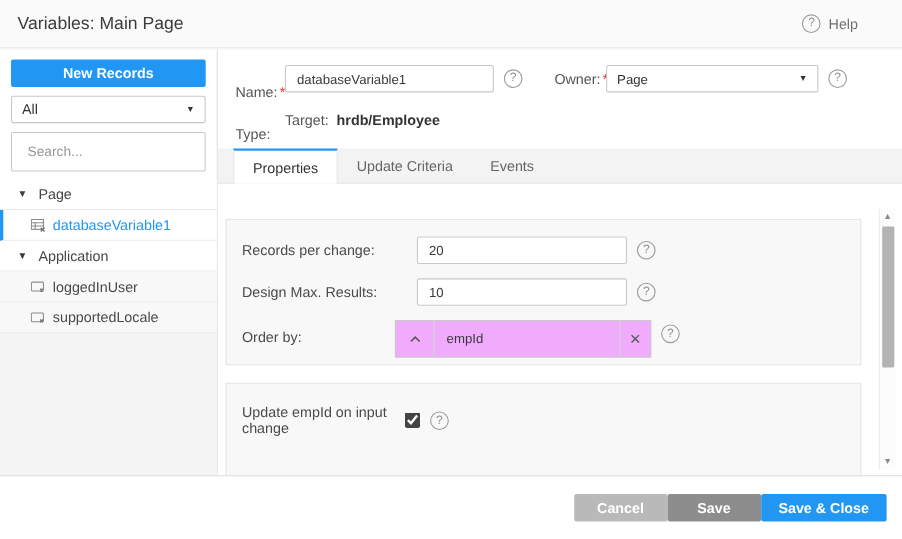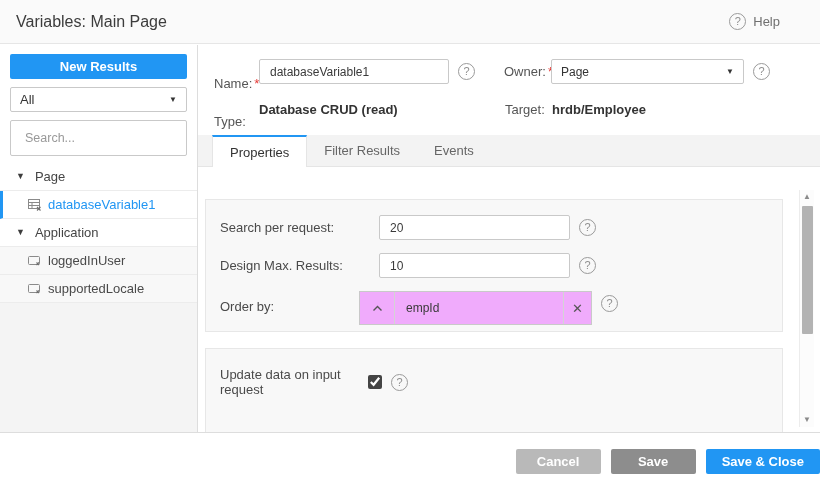--- a/index.html
+++ b/index.html
@@ -102,21 +102,21 @@
   
   .scrollbar { position:absolute; top:2px; right:6px; bottom:5px; width:15px; background:#fcfcfc;
                border-left:1px solid #ececec; display:flex; flex-direction:column; align-items:center; }
   .scroll-arrow { font-size:8px; color:#8a8a8a; height:14px; line-height:14px; cursor:pointer; }
   .scroll-thumb { width:11px; height:128px; background:#b3b3b3; border-radius:1px; margin-top:2px; cursor:grab; }
   .scroll-spacer { flex:1; }
 
   
   .footer { position:absolute; left:0; right:0; bottom:0; height:58px; background:#fff;
             border-top:1px solid #ddd; display:flex; align-items:center; justify-content:flex-end;
-            gap:10px; }
+            padding-right:14px; }
   .btn { height:25px; min-width:85px; padding:0 16px; border:none; border-radius:2px; color:#fff;
          font-family:inherit; font-size:13px; font-weight:bold; cursor:pointer; }
   .btn-cancel { background:#b9b9b9; }
   .btn-save { background:#8d8d8d; }
   .btn-saveclose { background:#2196f3; }
 </style>
 </head>
 <body>
 
 <div class="app">
@@ -125,21 +125,21 @@
     <div class="header-title">Variables: Main Page</div>
     <div class="header-help">
       <span class="help-circle">?</span>
       <span>Help</span>
     </div>
   </div>
 
   <div class="body">
 
     <div class="sidebar">
-      <button class="btn-new">New Results</button>
+      <button class="btn-new">New Records</button>
 
       <div class="fake-select sb-filter">
         <span>All</span>
         <span class="caret">▼</span>
       </div>
 
       <div class="sb-search">
         <svg width="13" height="13" viewBox="0 0 13 13">
           <circle cx="5.3" cy="5.3" r="4.1" fill="none" stroke="#777" stroke-width="1.2"></circle>
           <line x1="8.5" y1="8.5" x2="12" y2="12" stroke="#777" stroke-width="1.2"></line>
@@ -199,37 +199,36 @@
           <span class="help-circle">?</span>
           <span class="lbl w47 owner-gap"><span>Owner:</span><span class="req">*</span></span>
           <div class="fake-select owner-select">
             <span>Page</span>
             <span class="caret">▼</span>
           </div>
           <span class="help-circle">?</span>
         </div>
         <div class="meta-row">
           <span class="lbl w45">Type:</span>
-          <span class="bold-val type-val">Database CRUD (read)</span>
           <span class="lbl w47">Target:</span>
           <span class="bold-val">hrdb/Employee</span>
         </div>
       </div>
 
       <div class="tabs">
         <div class="tab active">Properties</div>
-        <div class="tab">Filter Results</div>
+        <div class="tab">Update Criteria</div>
         <div class="tab">Events</div>
       </div>
 
       <div class="content">
 
         <div class="card card1">
           <div class="prop-row">
-            <span class="prop-lbl">Search per request:</span>
+            <span class="prop-lbl">Records per change:</span>
             <input class="txt-input" type="text" value="20" style="">
             <span class="help-circle">?</span>
           </div>
           <div class="prop-row">
             <span class="prop-lbl">Design Max. Results:</span>
             <input class="txt-input" type="text" value="10" style="">
             <span class="help-circle">?</span>
           </div>
           <div class="prop-row row-orderby">
             <span class="prop-lbl">Order by:</span>
@@ -245,21 +244,21 @@
                   <span>✕</span>
                 </div>
               </div>
             </div>
             <span class="help-circle">?</span>
           </div>
         </div>
 
         <div class="card card2">
           <div class="chk-row">
-            <span class="chk-lbl">Update data on input request</span>
+            <span class="chk-lbl">Update empId on input change</span>
             <input type="checkbox" checked="true" style="">
             <span class="help-circle">?</span>
           </div>
 
         </div>
 
         <div class="scrollbar">
           <span class="scroll-arrow">▲</span>
           <span class="scroll-thumb"></span>
           <span class="scroll-spacer"></span>

